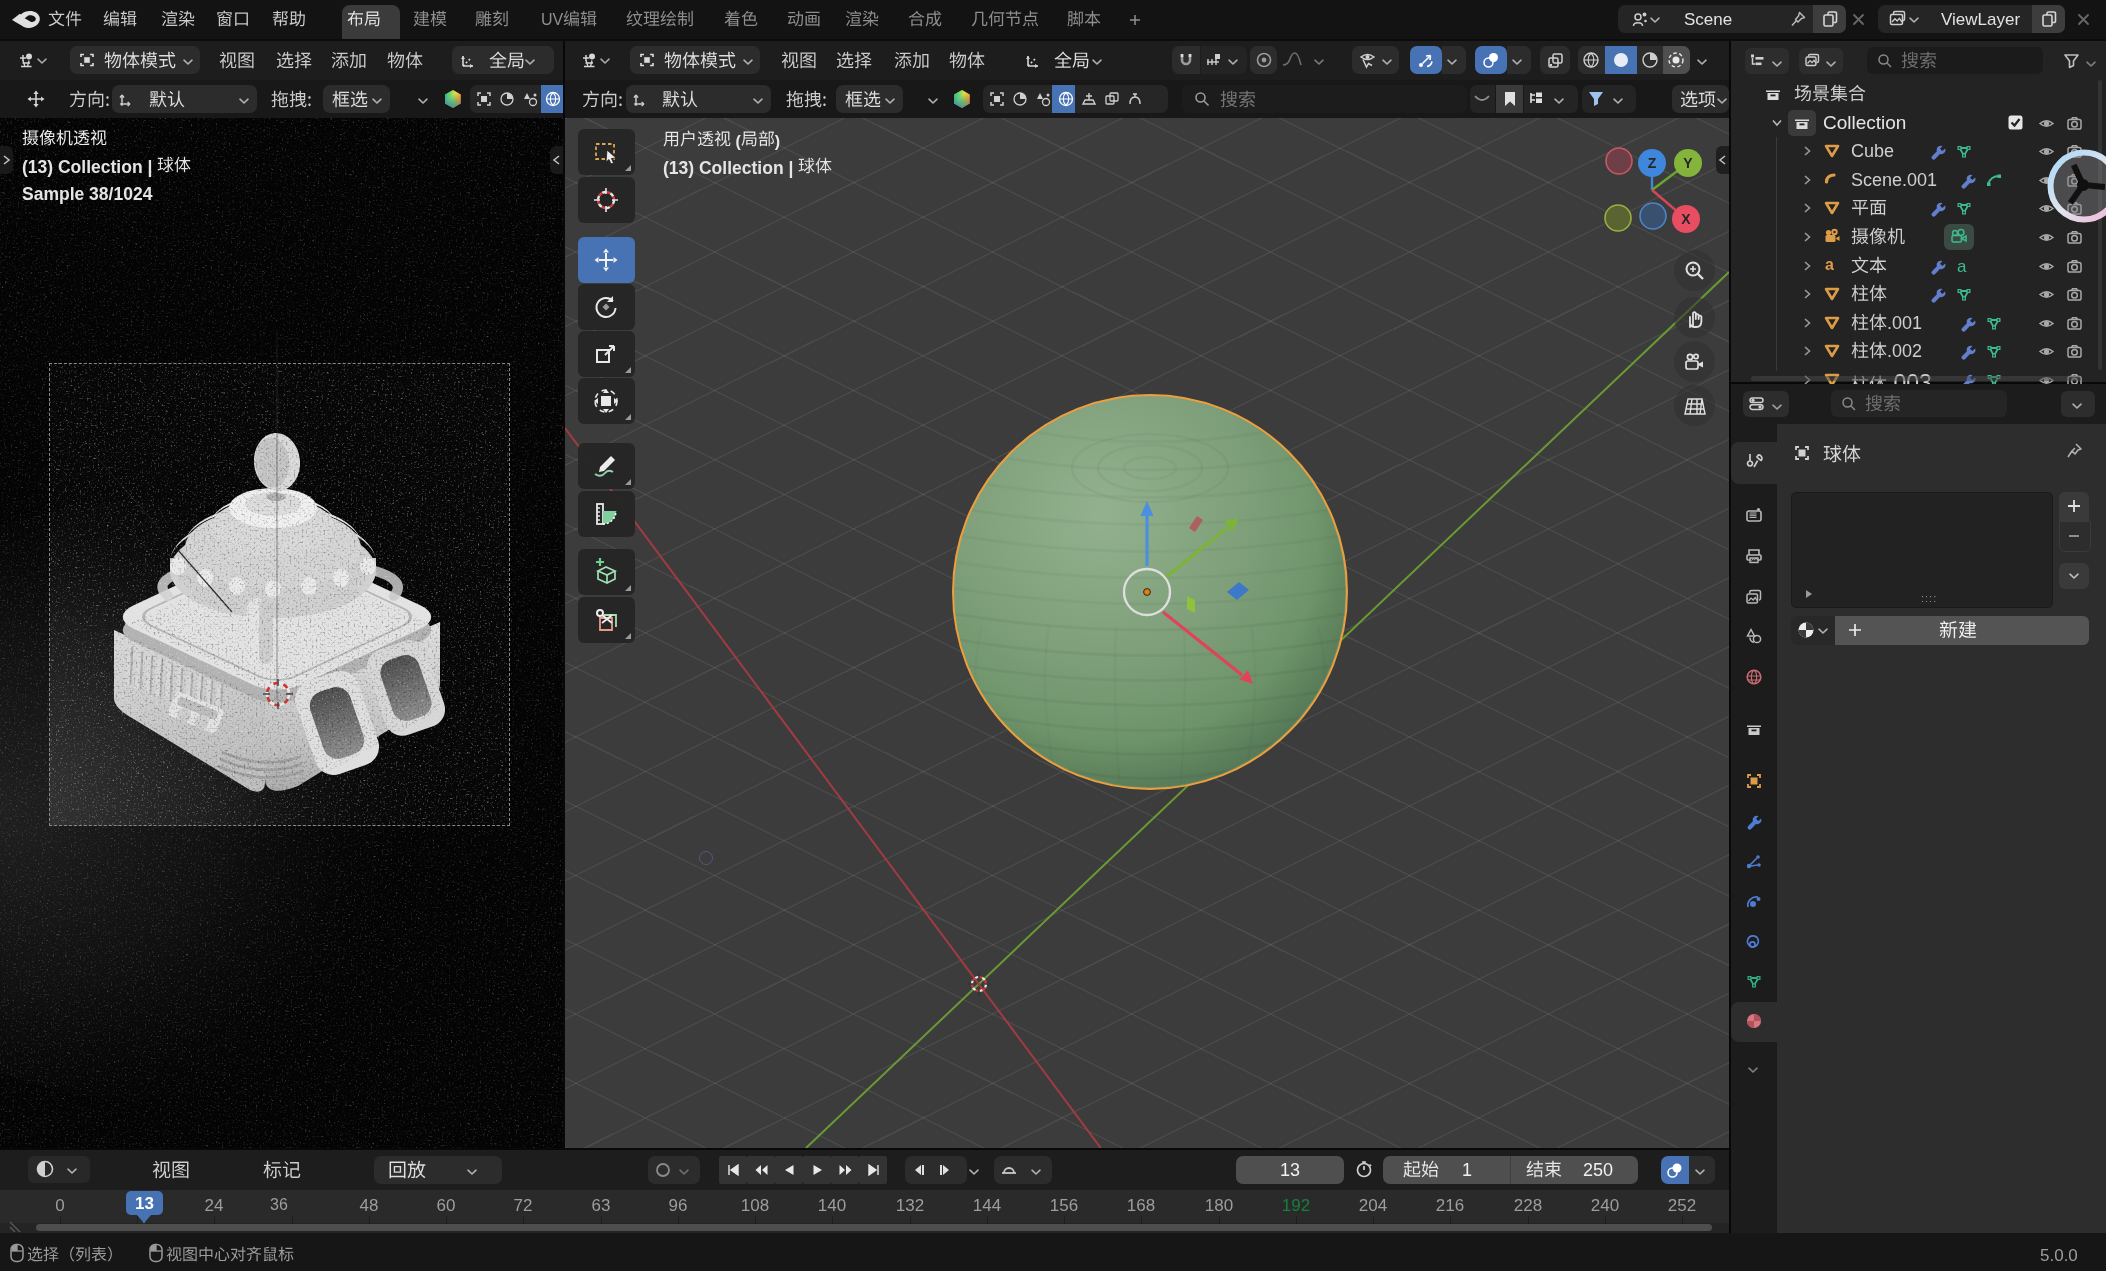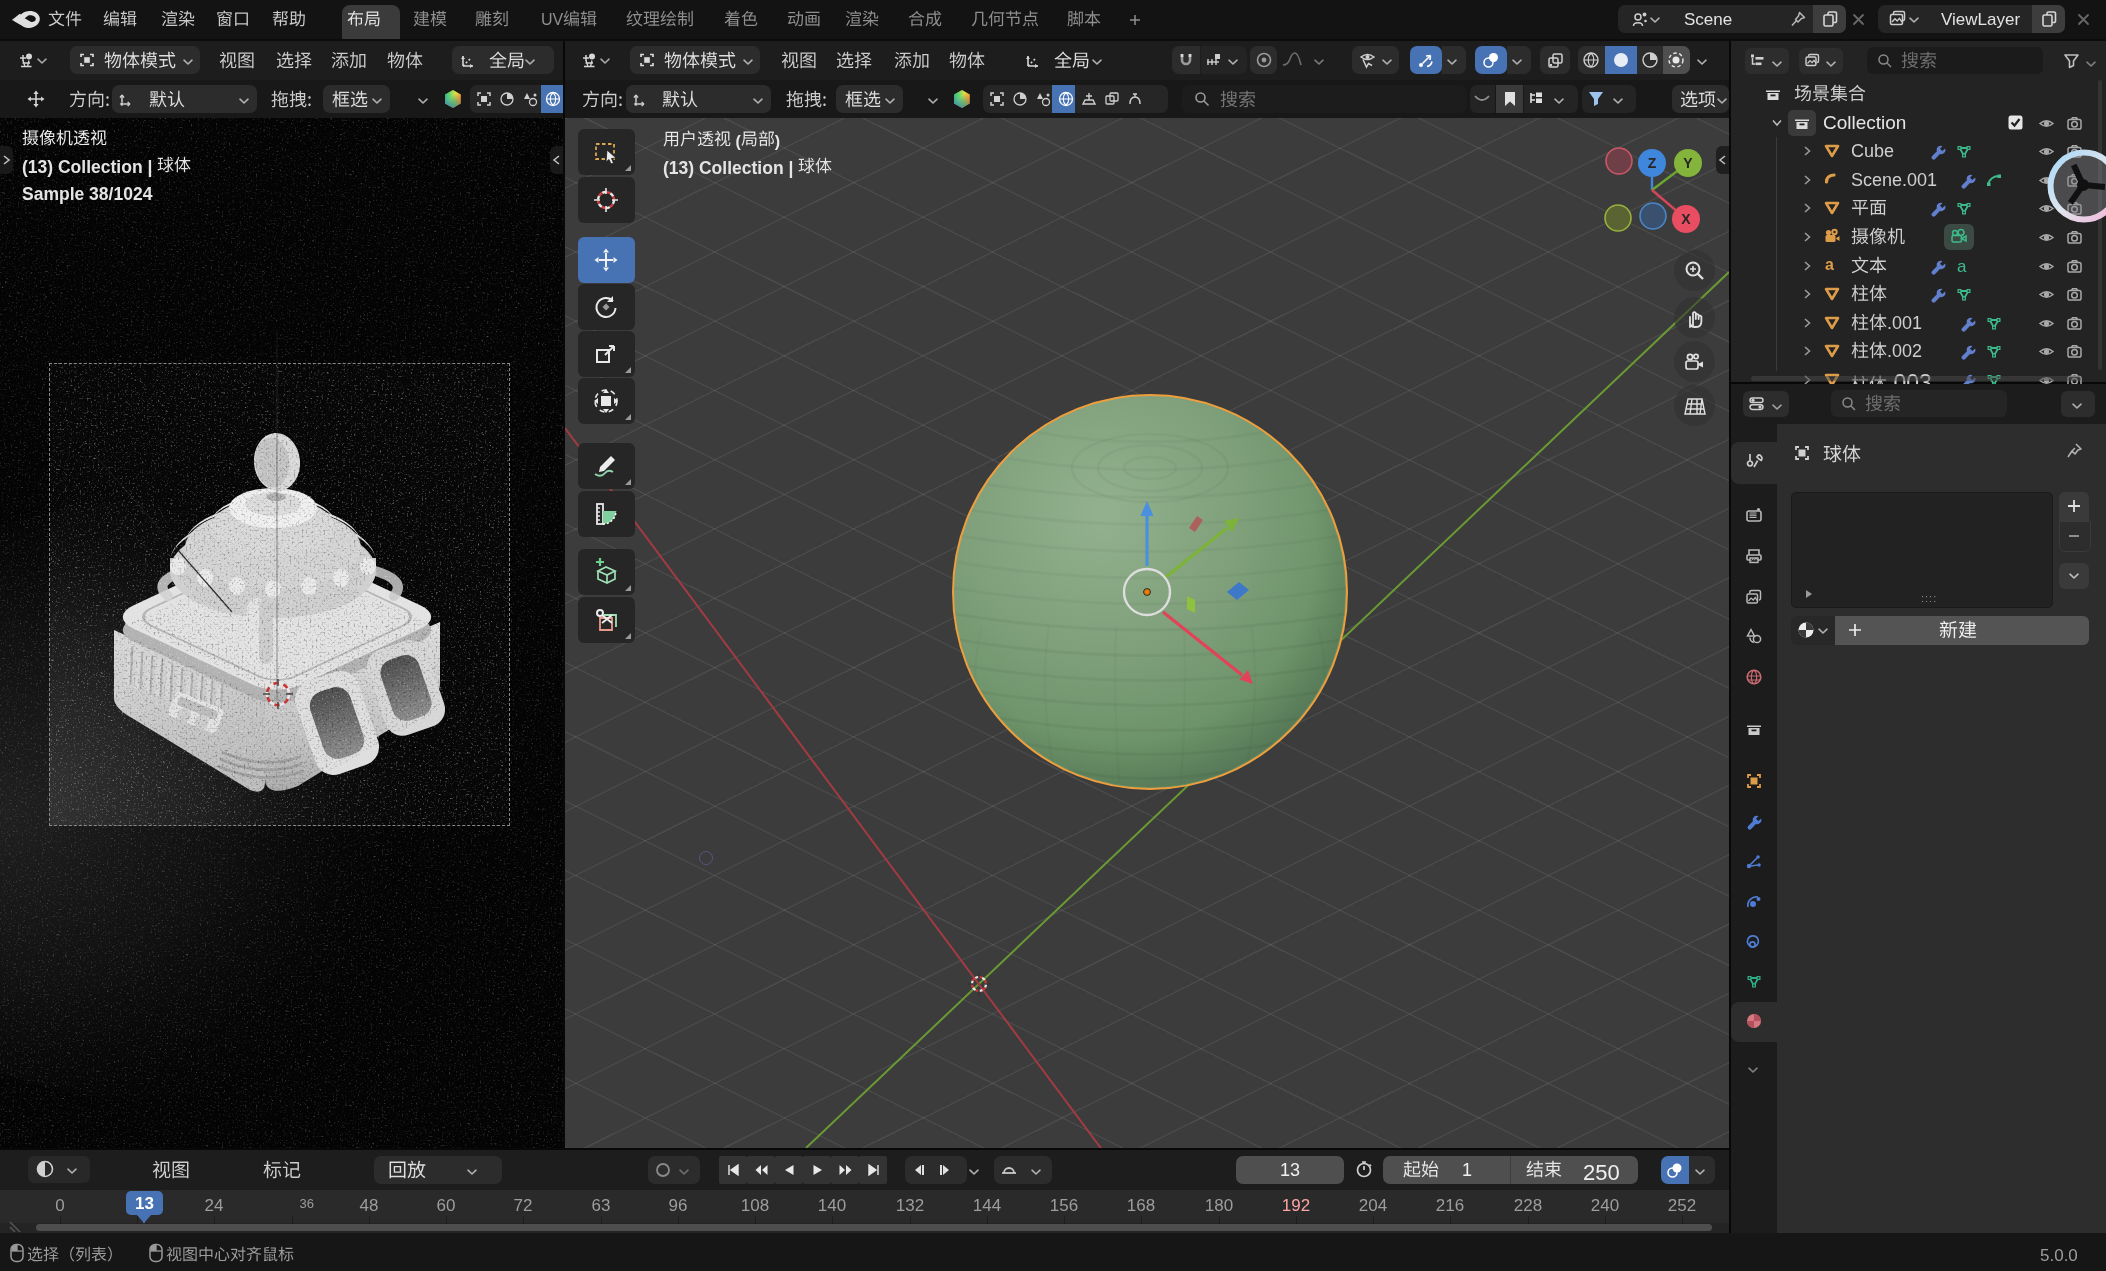--- a/index.html
+++ b/index.html
@@ -1505,47 +1505,47 @@
     <div class="ab" style="left:1403px;top:1160px;width:44px;height:20px;"><svg class="ck " style="width:36.0px;height:18px;vertical-align:0px" viewBox="0 0 2000 1000" fill="#e8e8e8">
         <use href="#g8D77" x="0"></use>
         <use href="#g59CB" x="1000"></use>
       </svg></div>
     <div class="ab" style="left:1462px;top:1160px;width:30px;height:20px;color:#f0f0f0;font-size:18px;">1</div>
     <div class="ab" style="left:1511px;top:1156px;width:127px;height:28px;background:#4f4f4f;border-radius:0 7px 7px 0;"></div>
     <div class="ab" style="left:1526px;top:1160px;width:44px;height:20px;"><svg class="ck " style="width:36.0px;height:18px;vertical-align:0px" viewBox="0 0 2000 1000" fill="#e8e8e8">
         <use href="#g7ED3" x="0"></use>
         <use href="#g675F" x="1000"></use>
       </svg></div>
-    <div class="ab" style="left:1583px;top:1160px;width:44px;height:20px;color:#f0f0f0;font-size:22px;">250</div>
+    <div class="ab" style="left:1583px;top:1160px;width:44px;height:20px;color:#f0f0f0;font-size:18px;">250</div>
     <div class="ab" style="left:1661px;top:1156px;width:28px;height:28px;background:#4772b3;border-radius:7px 0 0 7px;"></div>
     <svg width="18" height="18" style="position:absolute;left:1666px;top:1161px;" viewBox="0 0 18 18">
       <circle cx="11" cy="7" r="4.5" fill="#fff"></circle>
       <circle cx="6.5" cy="11.5" r="4.5" fill="none" stroke="#fff" stroke-width="1.6"></circle>
     </svg>
     <div class="ab" style="left:1689px;top:1156px;width:26px;height:28px;background:#2c2c2c;border-radius:0 7px 7px 0;"></div>
     <svg width="12" height="12" style="position:absolute;left:1694px;top:1166px;transform:scale(1.0)" viewBox="0 0 12 12">
       <path d="M2 4.2 L6 8 L10 4.2" stroke="#b0b0b0" stroke-width="1.6" fill="none" stroke-linecap="round" stroke-linejoin="round"></path>
     </svg>
     <div class="ab" style="left:0px;top:1190px;width:1729px;height:33px;background:#2a2a2a;"></div>
     <div class="ab" style="left:38px;top:1196px;width:44px;height:18px;color:#9d9d9d;font-size:17px;text-align:center;">0</div>
     <div class="ab" style="left:192px;top:1196px;width:44px;height:18px;color:#9d9d9d;font-size:17px;text-align:center;">24</div>
-    <div class="ab" style="left:270px;top:1196px;width:44px;height:18px;color:#9d9d9d;font-size:13px;text-align:right;">36</div>
+    <div class="ab" style="left:270px;top:1196px;width:44px;height:18px;color:#9d9d9d;font-size:16px;text-align:left;">36</div>
     <div class="ab" style="left:347px;top:1196px;width:44px;height:18px;color:#9d9d9d;font-size:17px;text-align:center;">48</div>
     <div class="ab" style="left:424px;top:1196px;width:44px;height:18px;color:#9d9d9d;font-size:17px;text-align:center;">60</div>
     <div class="ab" style="left:501px;top:1196px;width:44px;height:18px;color:#9d9d9d;font-size:17px;text-align:center;">72</div>
     <div class="ab" style="left:579px;top:1196px;width:44px;height:18px;color:#9d9d9d;font-size:17px;text-align:center;">63</div>
     <div class="ab" style="left:656px;top:1196px;width:44px;height:18px;color:#9d9d9d;font-size:17px;text-align:center;">96</div>
     <div class="ab" style="left:733px;top:1196px;width:44px;height:18px;color:#9d9d9d;font-size:17px;text-align:center;">108</div>
     <div class="ab" style="left:810px;top:1196px;width:44px;height:18px;color:#9d9d9d;font-size:17px;text-align:center;">140</div>
     <div class="ab" style="left:888px;top:1196px;width:44px;height:18px;color:#9d9d9d;font-size:17px;text-align:center;">132</div>
     <div class="ab" style="left:965px;top:1196px;width:44px;height:18px;color:#9d9d9d;font-size:17px;text-align:center;">144</div>
     <div class="ab" style="left:1042px;top:1196px;width:44px;height:18px;color:#9d9d9d;font-size:17px;text-align:center;">156</div>
     <div class="ab" style="left:1119px;top:1196px;width:44px;height:18px;color:#9d9d9d;font-size:17px;text-align:center;">168</div>
     <div class="ab" style="left:1197px;top:1196px;width:44px;height:18px;color:#9d9d9d;font-size:17px;text-align:center;">180</div>
-    <div class="ab" style="left:1274px;top:1196px;width:44px;height:18px;color:#fca5a5;font-size:17px;text-align:center;">192</div>
+    <div class="ab" style="left:1274px;top:1196px;width:44px;height:18px;color:#15803d;font-size:17px;text-align:center;">192</div>
     <div class="ab" style="left:1351px;top:1196px;width:44px;height:18px;color:#9d9d9d;font-size:17px;text-align:center;">204</div>
     <div class="ab" style="left:1428px;top:1196px;width:44px;height:18px;color:#9d9d9d;font-size:17px;text-align:center;">216</div>
     <div class="ab" style="left:1506px;top:1196px;width:44px;height:18px;color:#9d9d9d;font-size:17px;text-align:center;">228</div>
     <div class="ab" style="left:1583px;top:1196px;width:44px;height:18px;color:#9d9d9d;font-size:17px;text-align:center;">240</div>
     <div class="ab" style="left:1660px;top:1196px;width:44px;height:18px;color:#9d9d9d;font-size:17px;text-align:center;">252</div>
     <div class="ab" style="left:126px;top:1191px;width:37px;height:24px;background:#4772b3;border-radius:5px;"></div>
     <svg width="16" height="10" style="position:absolute;left:136px;top:1214px;" viewBox="0 0 16 10">
       <path d="M0 0 H16 L8 9 Z" fill="#4772b3"></path>
     </svg>
     <div class="ab" style="left:126px;top:1194px;width:37px;height:18px;color:#fff;font-size:17px;text-align:center;font-weight:bold;">13</div>

